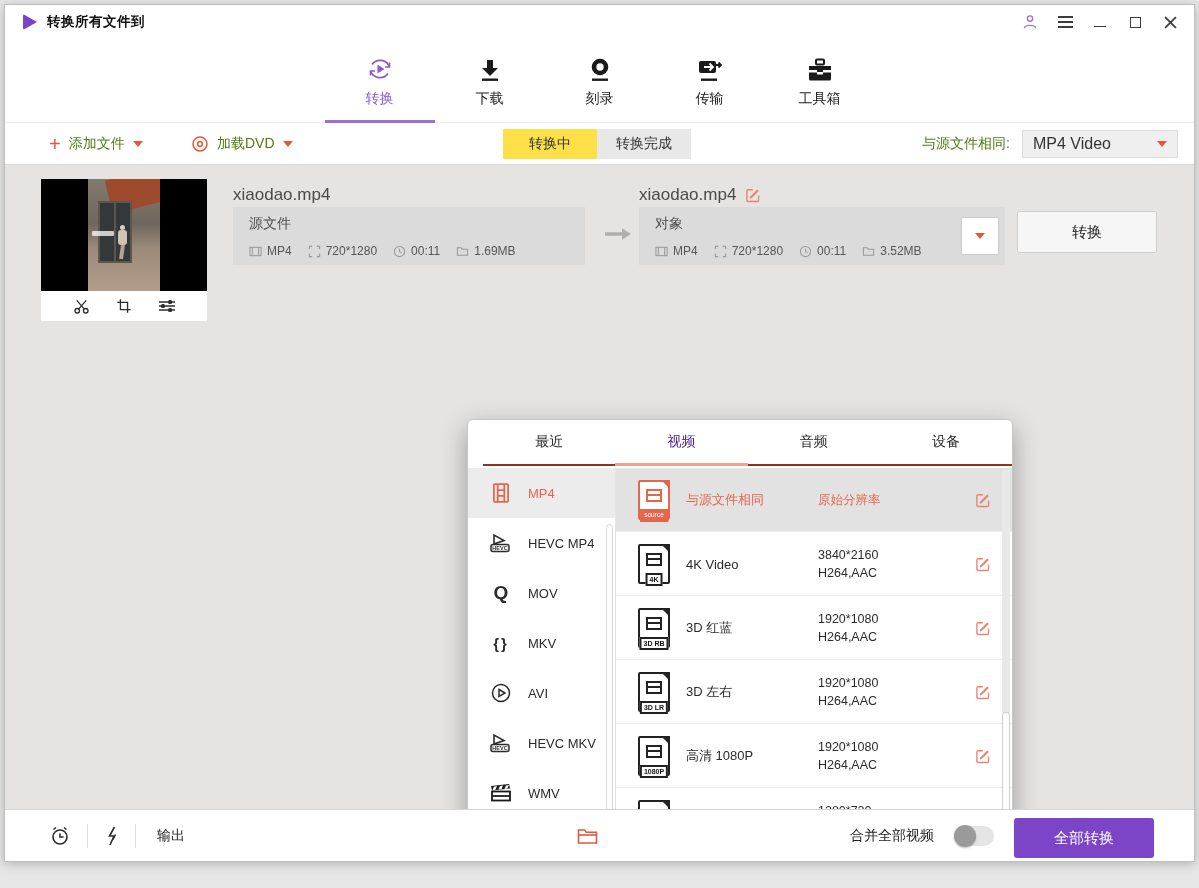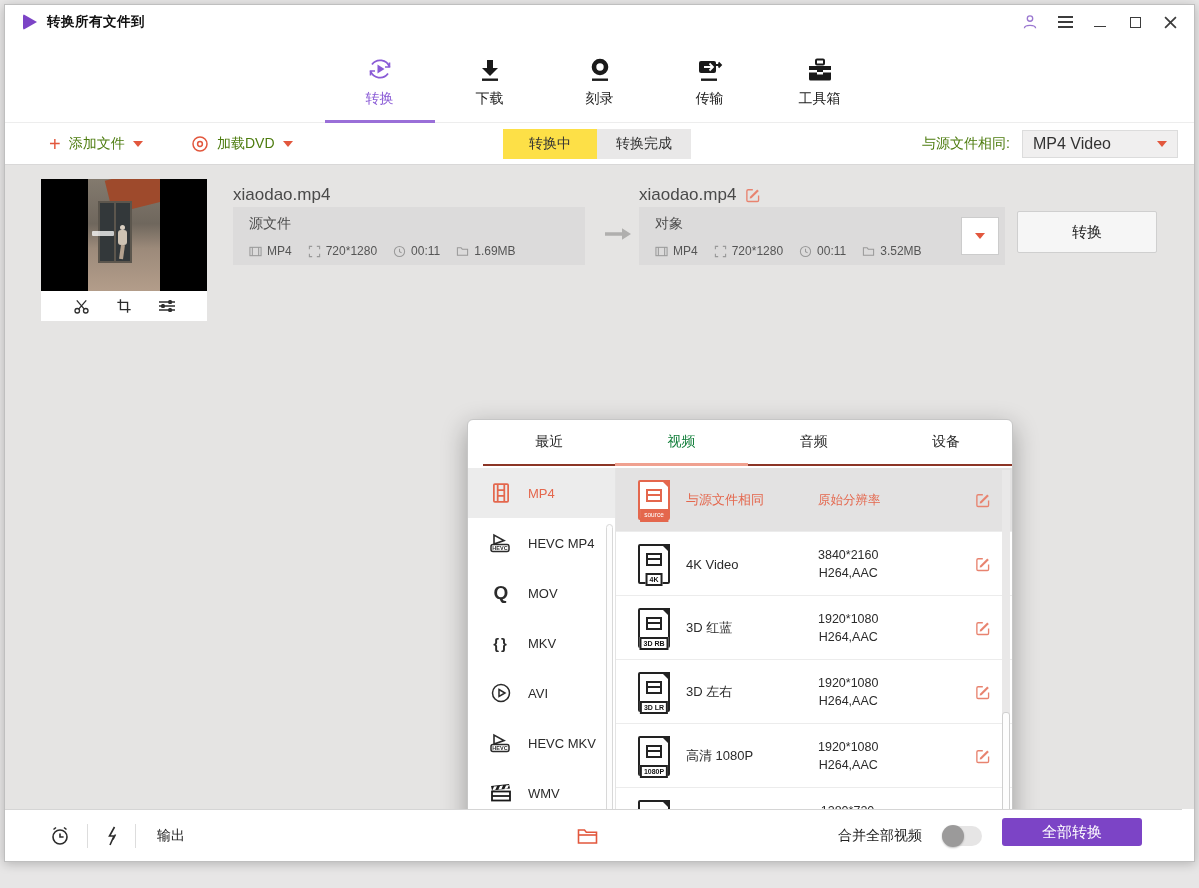--- a/index.html
+++ b/index.html
@@ -63,61 +63,61 @@
 .ip-item{display:flex;align-items:center;gap:5px;font-size:12px;color:#555;}
 .ip-item svg{width:13px;height:13px;color:#999;}
 .flow-arrow{position:absolute;left:598px;top:62px;width:30px;height:14px;color:#b0afae;}
 .dd-btn{position:absolute;right:6px;top:10px;width:38px;height:38px;background:#fff;border:1px solid #ccc;display:flex;align-items:center;justify-content:center;cursor:pointer;}
 .convert-btn{position:absolute;left:1012px;top:46px;width:140px;height:42px;background:#f6f6f6;border:1px solid #cfcfcf;font-size:15px;color:#222;display:flex;align-items:center;justify-content:center;cursor:pointer;border-radius:2px;}
 .pen{width:18px;height:18px;color:#e8836f;cursor:pointer;}
 
 .popup{position:absolute;left:462px;top:254px;width:546px;height:482px;background:#fff;border:1px solid #c6c6c6;border-radius:6px;box-shadow:0 8px 26px rgba(0,0,0,.32);overflow:hidden;}
 .pop-tabs{position:relative;height:46px;display:flex;border-bottom:2px solid #8c3526;margin-left:15px;}
 .pop-tab{flex:1;display:flex;align-items:center;justify-content:center;font-size:14px;color:#2c2c2c;cursor:pointer;position:relative;}
-.pop-tab.active{color:#15803d;}
+.pop-tab.active{color:#4c1d95;}
 .pop-tab.active::after{content:"";position:absolute;left:0;right:0;bottom:-2px;height:3px;background:#f0a190;}
 .pop-body{position:absolute;top:48px;left:0;right:0;bottom:48px;display:flex;}
 .fmt-list{position:relative;width:148px;border-right:1px solid #e4e4e4;overflow:hidden;}
 .fmt-item{height:50px;display:flex;align-items:center;gap:14px;padding-left:20px;font-size:13px;color:#2b2b2b;cursor:pointer;}
 .fmt-item .ficon{width:26px;height:26px;display:flex;align-items:center;justify-content:center;color:#2b2b2b;}
 .fmt-item.selected{background:#ececec;color:#e4674d;}
 .fmt-item.selected .ficon{color:#e4674d;}
 .fmt-scroll{position:absolute;right:2px;top:56px;bottom:6px;width:7px;background:#fdfdfd;border:1px solid #d8d8d8;border-radius:4px;}
 .preset-list{position:relative;flex:1;overflow:hidden;}
 .preset-row{position:relative;height:64px;border-bottom:1px solid #ececec;background:#fff;cursor:pointer;}
 .preset-row.selected{background:#e3e2e2;}
 .preset-row.selected .p-name,.preset-row.selected .p-res,.preset-row.selected .p-codec{color:#e4674d;}
 .p-name{position:absolute;left:70px;top:50%;transform:translateY(-50%);font-size:13px;color:#2b2b2b;}
-.p-detail{position:absolute;left:202px;top:50%;transform:translateY(-50%);display:flex;flex-direction:column;gap:4px;text-align:center;}
+.p-detail{position:absolute;left:202px;top:50%;transform:translateY(-50%);display:flex;flex-direction:column;gap:4px;}
 .p-res,.p-codec{font-size:12.5px;color:#2b2b2b;}
 .p-edit{position:absolute;right:20px;top:50%;transform:translateY(-50%);}
 .badge{position:absolute;left:22px;top:50%;transform:translateY(-50%);width:32px;height:40px;border:2px solid #222;border-radius:2px;background:#fff;}
 .badge .fold{position:absolute;right:-2px;top:-2px;width:0;height:0;border-left:9px solid transparent;border-top:9px solid #222;}
 .badge .strip{position:absolute;left:50%;top:7px;transform:translateX(-50%);width:16px;height:13px;border:2px solid #222;}
 .badge .strip::after{content:"";position:absolute;left:0;right:0;top:3.5px;height:2px;background:#222;}
 .badge .blabel{position:absolute;left:50%;bottom:-4px;transform:translateX(-50%);background:#fff;border:2px solid #222;font-size:7px;font-weight:bold;color:#111;line-height:1;padding:1px 2px;white-space:nowrap;}
 .badge.orange{border-color:#e4674d;}
 .badge.orange .fold{border-top-color:#e4674d;}
 .badge.orange .strip{border-color:#e4674d;}
 .badge.orange .strip::after{background:#e4674d;}
 .badge.orange .blabel{background:#e4674d;border-color:#e4674d;color:#fff;font-weight:normal;font-size:6.5px;}
 .preset-scroll{position:absolute;right:2px;top:2px;bottom:4px;width:8px;background:#e9e8e8;}
 .preset-scroll .thumbbar{position:absolute;left:0;right:0;bottom:0;height:36%;background:#fdfdfd;border:1px solid #cfcfcf;border-radius:3px;}
 .pop-bottom{position:absolute;left:0;right:0;bottom:0;height:48px;background:#fff;border-top:1px solid #e8e8e8;display:flex;align-items:center;}
 
-.bottombar{position:absolute;left:0;right:12px;bottom:0;height:52px;background:#fff;border-top:1px solid #d5d5d5;}
+.bottombar{position:absolute;left:0;right:0;bottom:0;height:52px;background:#fff;border-top:1px solid #d5d5d5;}
 .bb-icon{position:absolute;top:50%;transform:translateY(-50%);color:#2b2b2b;cursor:pointer;display:flex;}
 .bb-sep{position:absolute;top:14px;width:1px;height:24px;background:#ddd;}
 .out-label{position:absolute;left:152px;top:50%;transform:translateY(-50%);font-size:14px;color:#222;}
 .out-select{position:absolute;left:202px;top:50%;transform:translateY(-50%);width:344px;height:28px;background:#fdfdfd;border:1px solid #c9c9c9;display:flex;align-items:center;padding:0 10px;font-size:12.5px;color:#333;cursor:pointer;}
 .out-select .caret{margin-left:auto;border-top-color:#d93b2b;}
 .merge-label{position:absolute;right:260px;top:50%;transform:translateY(-50%);font-size:14px;color:#222;}
 .toggle{position:absolute;right:200px;top:50%;transform:translateY(-50%);width:40px;height:20px;border-radius:10px;background:#e6e5e5;cursor:pointer;}
 .toggle .knob{position:absolute;left:0;top:-1px;width:22px;height:22px;border-radius:50%;background:#9b9a9a;box-shadow:0 1px 2px rgba(0,0,0,.25);}
-.convert-all-btn{position:absolute;right:40px;top:8px;width:140px;height:28px;background:#7c44c6;color:#fff;font-size:15px;display:flex;align-items:center;justify-content:center;border-radius:3px;cursor:pointer;}
+.convert-all-btn{position:absolute;right:40px;top:8px;width:140px;height:40px;background:#7c44c6;color:#fff;font-size:15px;display:flex;align-items:center;justify-content:center;border-radius:3px;cursor:pointer;}
 svg{display:block;}
 </style>
 </head>
 <body>
 
 <div class="window">
 
   <div class="titlebar">
     <div class="logo"></div>
     <div class="app-title">转换所有文件到</div>

